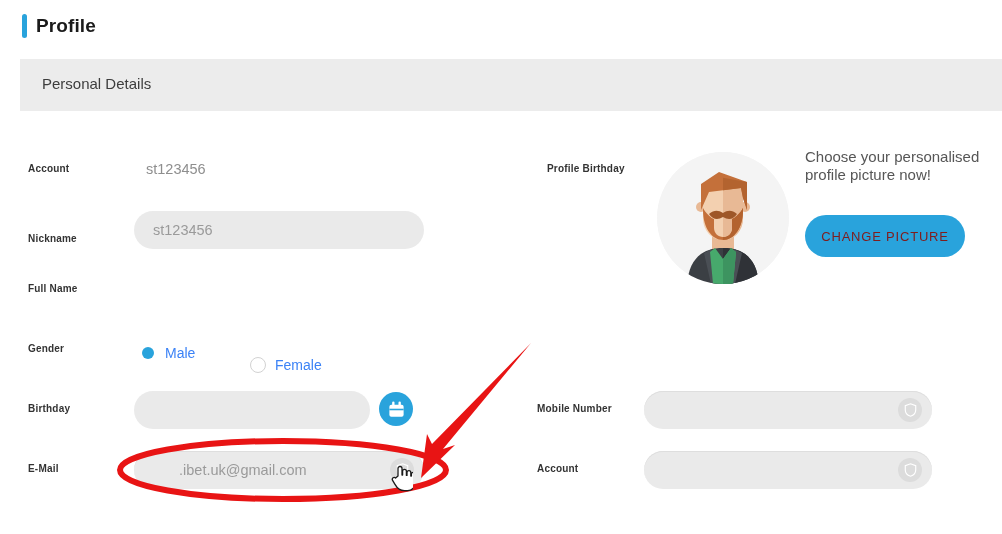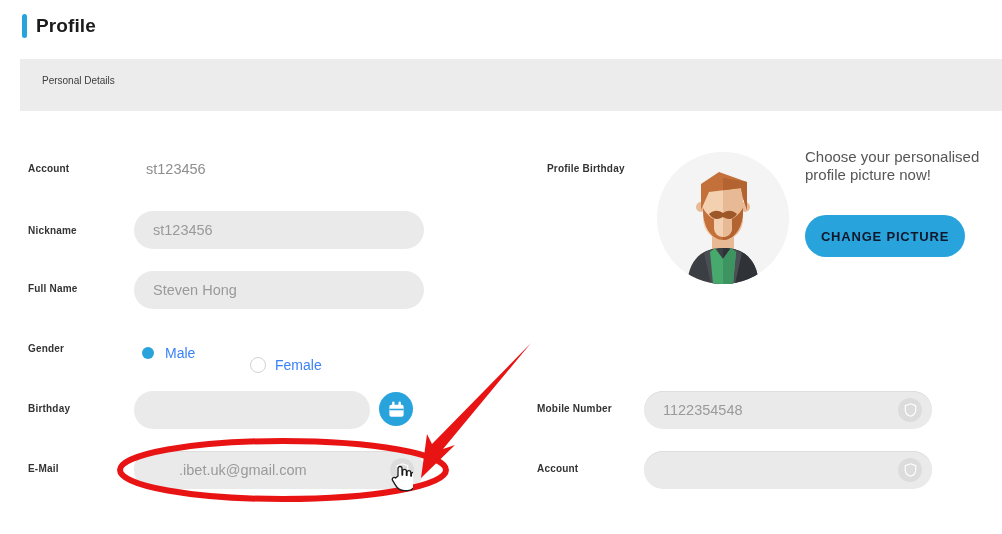--- a/index.html
+++ b/index.html
@@ -37,21 +37,21 @@
   
   .section-band {
     position: absolute;
     left: 20px; top: 59px;
     width: 1000px; height: 52px;
     background: #ececec;
   }
   .section-band-label {
     position: absolute;
     left: 22px; top: 16px;
-    font-size: 10px;
+    font-size: 15px;
     color: #3d3d3d;
   }
 
   
   .form-label {
     position: absolute;
     font-size: 10px;
     font-weight: bold;
     color: #333333;
     letter-spacing: .2px;
@@ -150,23 +150,23 @@
     line-height: 18px;
     color: #565656;
     width: 180px;
   }
   .change-btn {
     position: absolute;
     width: 160px; height: 42px;
     border-radius: 21px;
     background: #29a3dc;
     border: none;
-    color: #0f172a;
+    color: #7f1d1d;
     font-size: 13px;
-    font-weight: bold;
+    font-weight: normal;
     letter-spacing: .8px;
     font-family: "Liberation Sans", sans-serif;
     cursor: pointer;
   }
 
   
   .annotation {
     position: absolute;
     left: 0; top: 0;
     width: 1002px; height: 534px;
@@ -188,29 +188,26 @@
     <div class="page-title">Profile</div>
   </div>
 
   <div class="section-band">
     <div class="section-band-label">Personal Details</div>
   </div>
 
   <div class="form-label" style="left:22px; top:163px;">Account</div>
   <div class="static-value" style="left:146px; top:161px;">st123456</div>
 
-  <div class="form-label" style="left:22px; top:225px;text-align:right;">Nickname</div>
+  <div class="form-label" style="left:22px; top:233px;text-align:right;">Nickname</div>
   <div class="pill" style="left:134px; top:211px; width:290px;">
     <div class="pill-text">st123456</div>
   </div>
 
   <div class="form-label" style="left:22px; top:283px;">Full Name</div>
-  <div class="pill" style="left:134px; top:271px; width:290px;">
-    <div class="pill-text">Steven Hong</div>
-  </div>
 
   <div class="form-label" style="left:22px; top:343px;">Gender</div>
   <div class="radio-row" style="left:140px; top:345px; width:260px; height:20px;">
     <div class="radio-item" style="left:0px; top:0px;">
       <div class="radio-dot checked"></div>
       <span class="radio-label">Male</span>
     </div>
     <div class="radio-item" style="left:110px; top:0px;margin-top:12px;">
       <div class="radio-dot"></div>
       <span class="radio-label">Female</span>
@@ -275,21 +272,20 @@
       <path d="M66 107 L74 96 L79 100 L76 132 h-10 Z" fill="#3d9460"></path>
     </svg>
   </div>
 
   <div class="promo-text" style="left:805px; top:148px;">Choose your personalised profile picture now!</div>
 
   <button class="change-btn" style="left:805px; top:215px;">CHANGE PICTURE</button>
 
   <div class="form-label" style="left:531px; top:403px;">Mobile Number</div>
   <div class="pill ring" style="left:644px; top:391px; width:288px;">
-    <div class="pill-text">1122354548</div>
     <div class="pill-badge">
       <svg width="13" height="14" viewBox="0 0 20 22">
         <path d="M10 1.2 L18.2 4.2 V11 C18.2 16 14.6 19.4 10 20.8 C5.4 19.4 1.8 16 1.8 11 V4.2 Z" fill="none" stroke="#ffffff" stroke-width="1.8"></path>
       </svg>
     </div>
   </div>
 
   <div class="form-label" style="left:531px; top:463px;">Account</div>
   <div class="pill ring" style="left:644px; top:451px; width:288px;">
     <div class="pill-text"></div>

